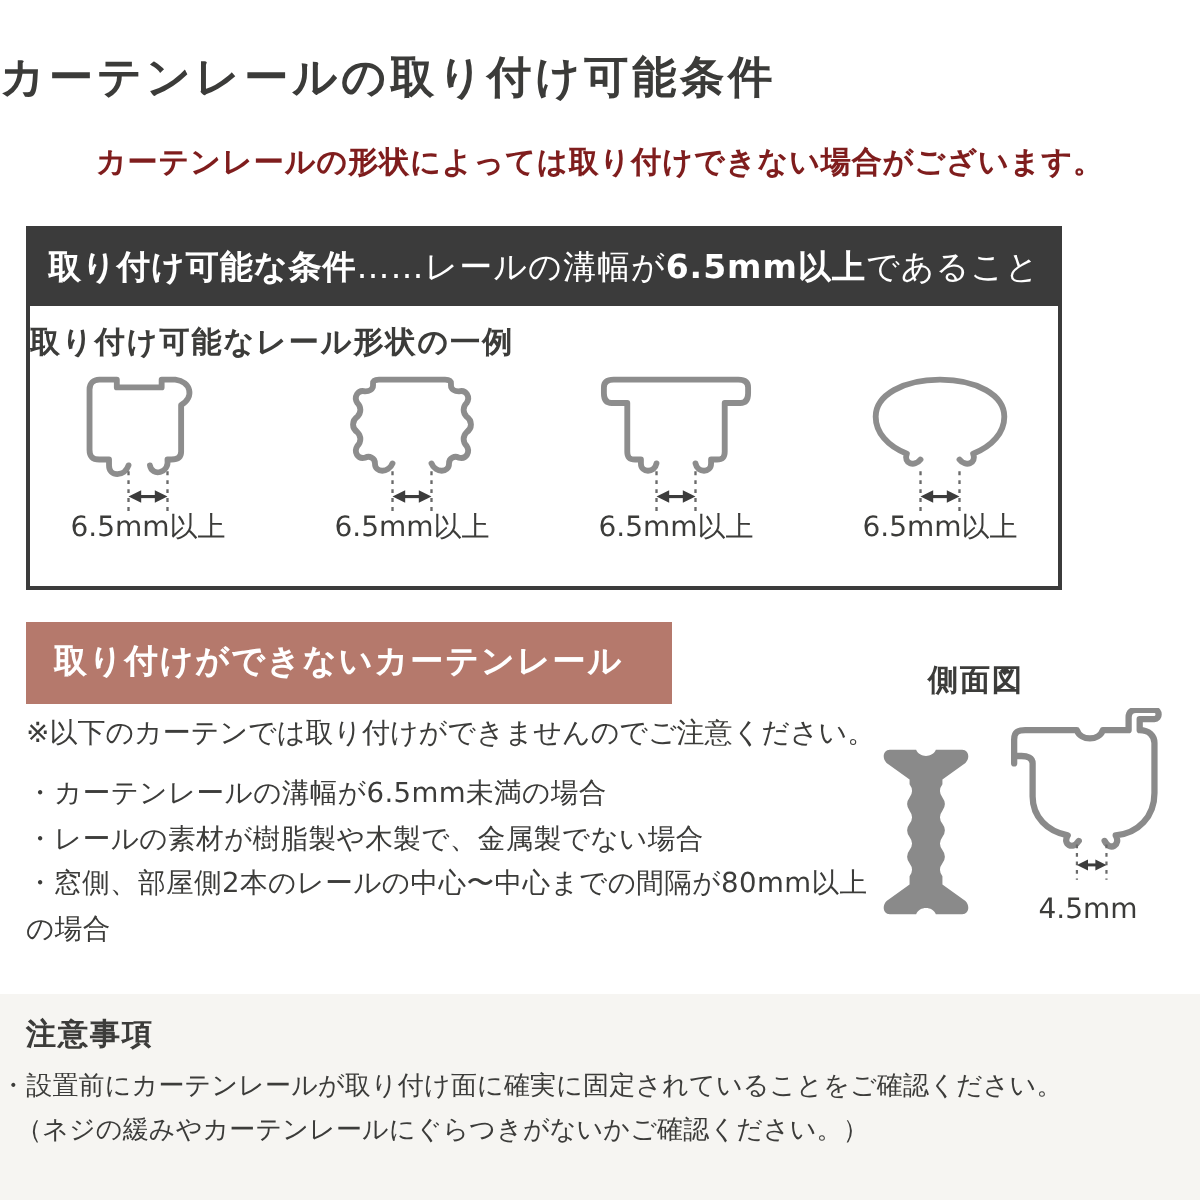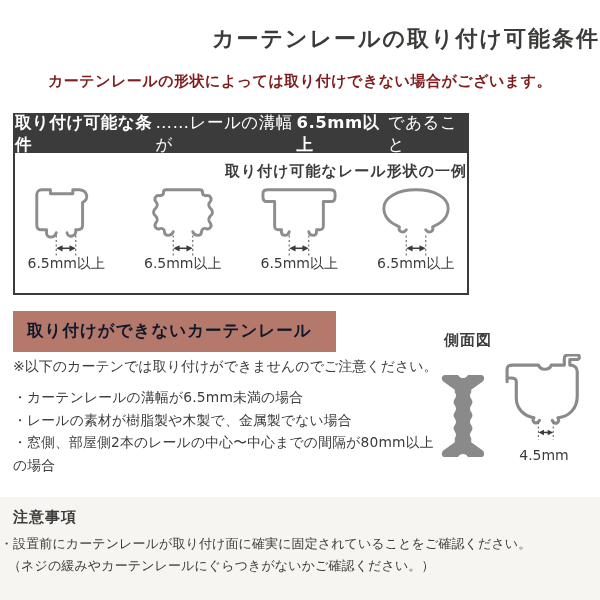--- a/index.html
+++ b/index.html
@@ -7,69 +7,69 @@
   body {
     position:relative;
     width:600px; height:600px;
     background:#ffffff;
     font-family:"DejaVu Sans","Liberation Sans",sans-serif;
     color:#3c3c3a;
     overflow:hidden;
   }
   .page-title {
     position:absolute; top:24px; left:0; width:600px;
-    text-align:right; font-size:22px; font-weight:bold;
+    text-align:left; font-size:22px; font-weight:bold;
     letter-spacing:2px; color:#3b3b39;
   }
   .page-subtitle {
     position:absolute; top:72px; left:0; width:600px;
     text-align:center; font-size:15px; font-weight:bold;
     color:#7f1d1d; letter-spacing:0.5px;
   }
   .condition-box {
-    position:absolute; left:13px; top:113px; width:456px; height:182px;
+    position:absolute; left:13px; top:113px; width:518px; height:182px;
     background:#ffffff; border:2px solid #3b3b3b;
   }
   .condition-banner {
     width:100%; height:38px; background:#3b3b3b; color:#ffffff;
     display:flex; align-items:center; justify-content:center;
     font-size:16.5px; letter-spacing:0.5px;
   }
   .condition-banner .seg-bold { font-weight:bold; }
   .examples-heading {
-    margin-top:9px; text-align:right;
+    margin-top:9px; text-align:left;
     font-size:15px; font-weight:bold; letter-spacing:1px;
   }
   .rails-row {
     margin-top:2px; display:flex; justify-content:center;
     align-items:flex-end; gap:14px;
   }
   .rail-item { width:118px; text-align:center; }
   .rail-svg { width:100px; height:76px; display:block; margin:0 auto; }
   .rail-outline {
     fill:none; stroke:#8d8d8d; stroke-width:3;
     stroke-linecap:round; stroke-linejoin:round;
   }
   .dim-dot { stroke:#6a6a6a; stroke-width:1.2; stroke-dasharray:2,2.6; }
   .dim-arrow { stroke:#3c3c3c; stroke-width:1.6; }
   .dim-head { fill:#3c3c3c; }
   .rail-label { font-size:14px; margin-top:-4px; color:#3c3c3a; }
   .ng-banner {
     position:absolute; left:13px; top:311px;
-    background:#b5796c; color:#0f172a;
+    background:#b5796c; color:#ffffff;
     font-size:16.5px; font-weight:bold; letter-spacing:1px;
     padding:9px 24px 10px 14px; display:inline-block;
   }
   .ng-note { position:absolute; left:13px; top:358px; font-size:14px; }
   .ng-items {
     position:absolute; left:13px; top:386px; width:430px;
     font-size:13.8px; line-height:22.6px; letter-spacing:0.2px;
   }
   .side-view-title {
-    position:absolute; left:444px; top:331px;
+    position:absolute; left:464px; top:331px;
     font-size:15px; font-weight:bold; letter-spacing:1px;
   }
   .side-view-row {
     position:absolute; left:440px; top:354px; width:158px;
     display:flex; gap:12px; align-items:flex-end;
   }
   .ibeam-svg { width:46px; height:94px; margin-top:12px; }
   .ibeam-fill { fill:#8a8a8a; }
   .sideview-col { width:92px; text-align:center; }
   .siderail-svg { width:92px; height:96px; display:block; }

